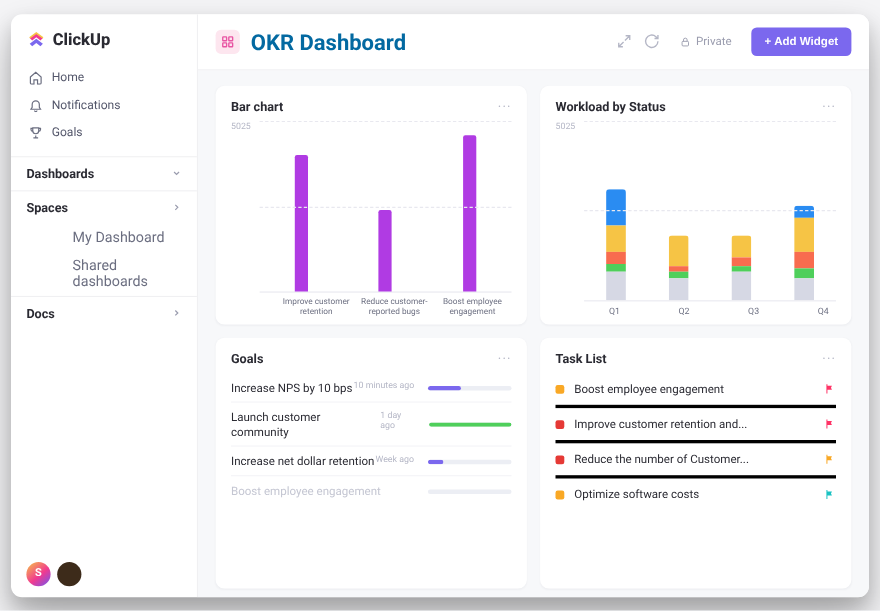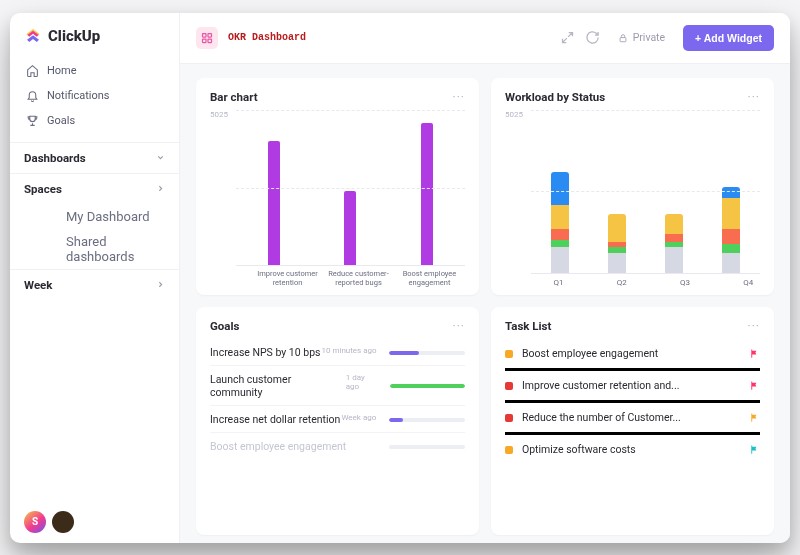--- a/index.html
+++ b/index.html
@@ -58,21 +58,21 @@
 .header {
   display: flex; align-items: center; gap: 10px;
   padding: 12px 16px; background: #fff; border-bottom: 1px solid #f0f0f2;
 }
 .header-icon {
   width: 22px; height: 22px; border-radius: 5px;
   background: #fde6ef;
   display: flex; align-items: center; justify-content: center;
 }
 .header-icon svg { width: 12px; height: 12px; color: #e855a3; }
-.header-title { font-size: 10px; font-weight: 700; color: #b91c1c; font-family: Liberation Mono, monospace; }
+.header-title { font-size: 20px; font-weight: 700; color: #0369a1; }
 .header-spacer { flex: 1; }
 .header-act { width: 15px; height: 15px; color: #b5b7c6; cursor: pointer; }
 .private { display: flex; align-items: center; gap: 5px; font-size: 10.5px; color: #9a9cae; margin: 0 8px; }
 .private svg { width: 10px; height: 10px; }
 .add-widget {
   background: #7b68ee; color: #fff; border: none;
   padding: 7px 12px; border-radius: 5px; font-size: 10.5px; font-weight: 700;
   cursor: pointer;
 }
 
@@ -179,21 +179,21 @@
     <div class="section">
       <span>Spaces</span>
       <svg class="chev" viewBox="0 0 24 24" fill="none" stroke="currentColor" stroke-width="3">
           <path d="M9 6l6 6-6 6"></path>
         </svg>
     </div>
     <div class="sub-item">My Dashboard</div>
     <div class="sub-item">Shared dashboards</div>
 
     <div class="section">
-      <span>Week</span>
+      <span>Docs</span>
       <svg class="chev" viewBox="0 0 24 24" fill="none" stroke="currentColor" stroke-width="3">
           <path d="M9 6l6 6-6 6"></path>
         </svg>
     </div>
 
     <div class="spacer"></div>
     <div class="avatars">
       <div class="avatar av1">S</div>
       <div class="avatar av2"></div>
     </div>

